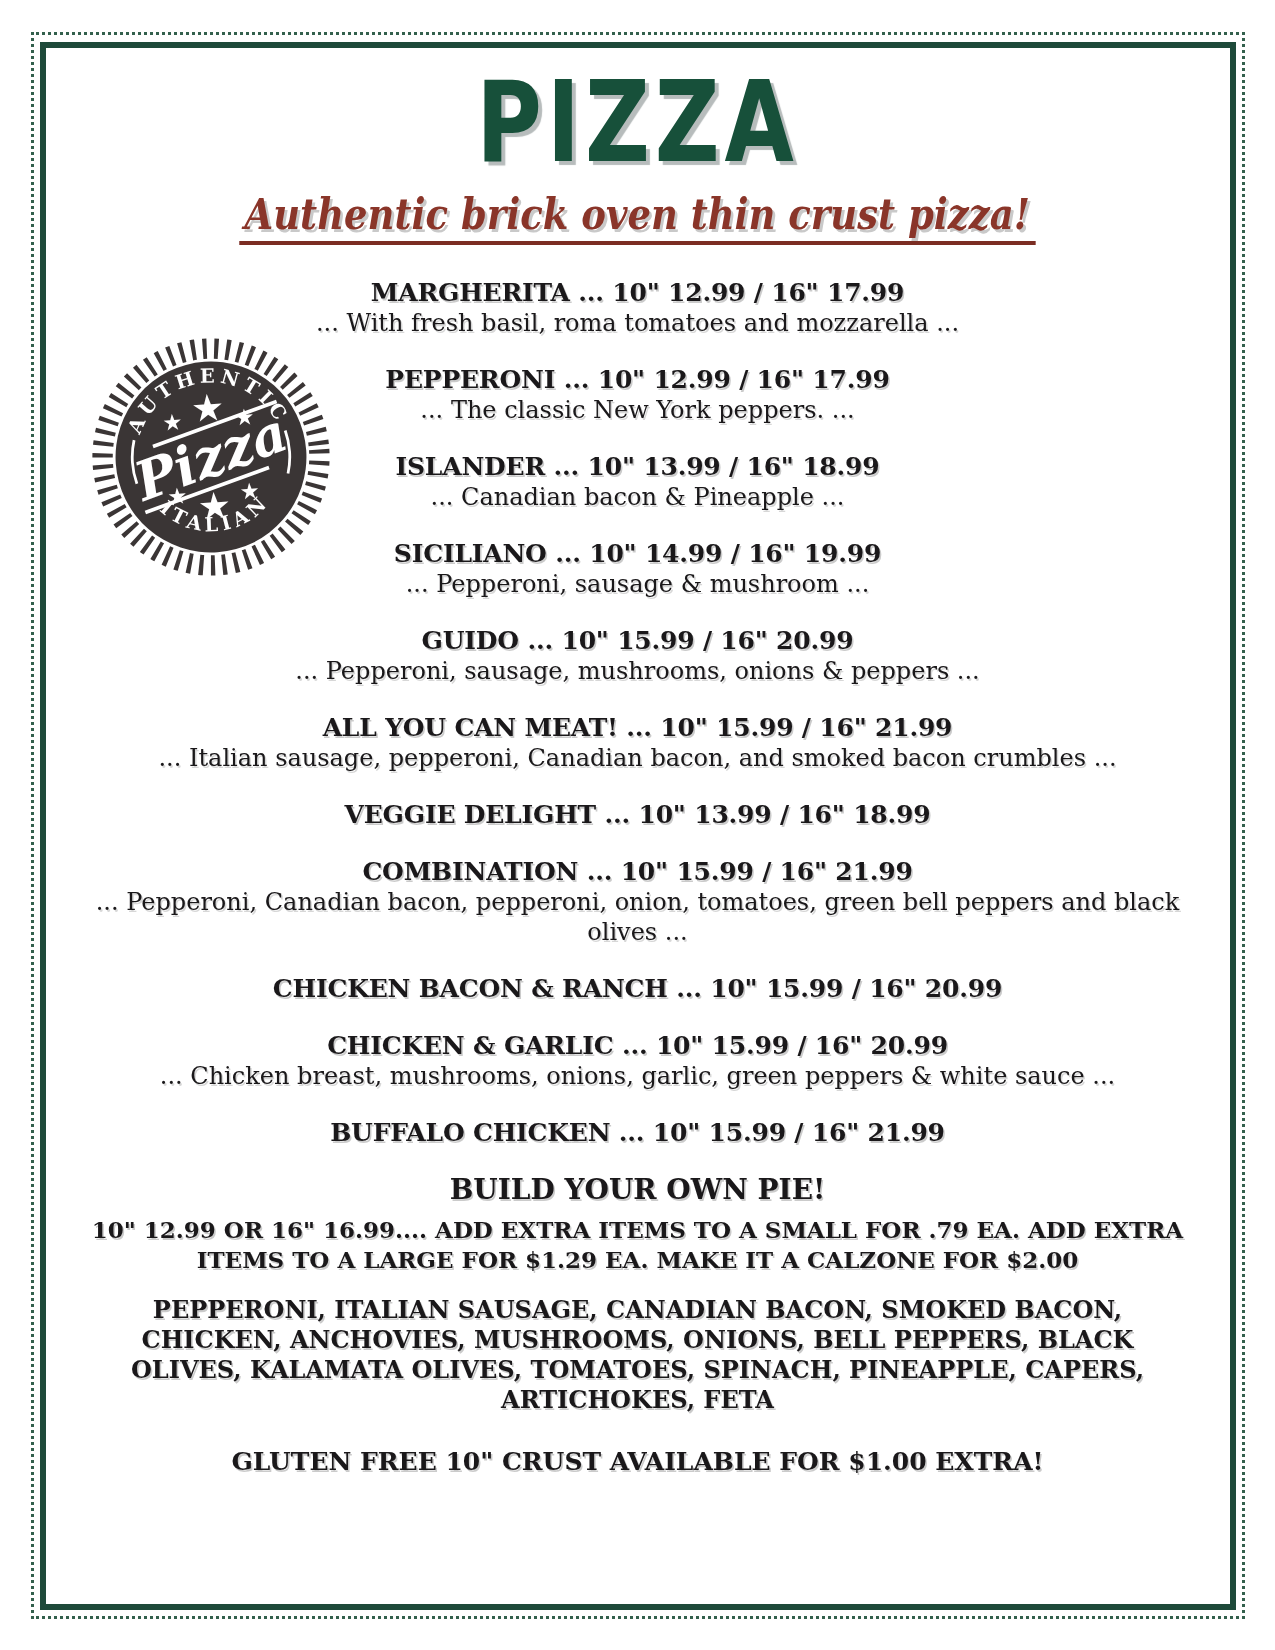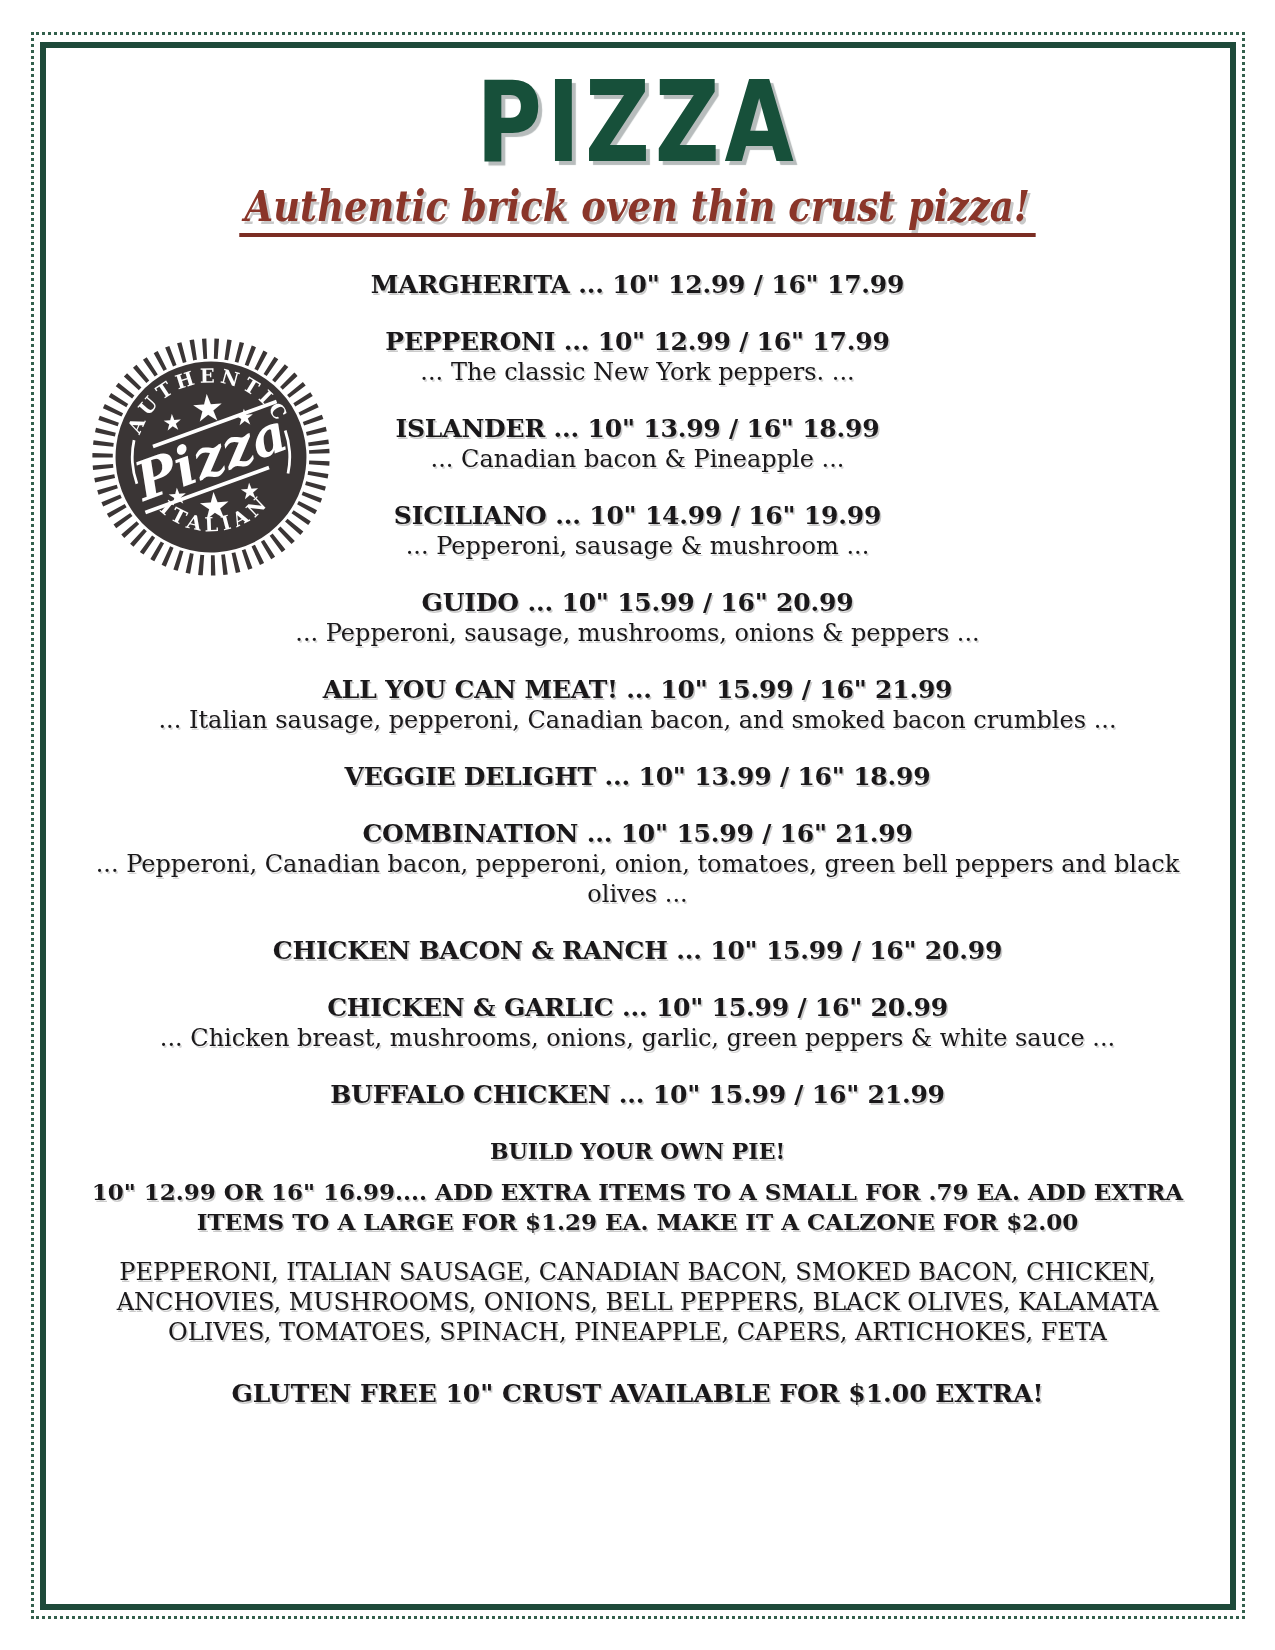--- a/index.html
+++ b/index.html
@@ -30,21 +30,21 @@
     font-family:"DejaVu Sans", sans-serif;
     font-weight:bold;
     font-size:112px;
     line-height:1.0;
     letter-spacing:6px;
     color:#17503a;
     text-shadow:5px 4px 1px #b7bcbc;
     transform:scaleX(0.80);
   }
   .page-subtitle {
-    margin-top:4px;
+    margin-top:12px;
     font-size:42px;
     font-style:italic;
     font-weight:bold;
     color:#8a3529;
   }
   .page-subtitle .underlined {
     display:inline-block;
     transform:scaleX(0.88);
     padding:0 6px 2px 6px;
     border-bottom:4px solid #7b2d23;
@@ -61,33 +61,33 @@
     text-shadow:1.5px 1.5px 0 rgba(140,140,140,0.45);
   }
   .menu-item-desc {
     font-size:24px;
     line-height:30px;
     text-shadow:1.5px 1.5px 0 rgba(140,140,140,0.35);
   }
   
   .build-heading {
     margin-top:14px;
-    font-weight:bold; font-size:22px; line-height:31px;
+    font-weight:bold; font-size:28px; line-height:31px;
     text-shadow:1.5px 1.5px 0 rgba(140,140,140,0.45);
   }
   .build-details {
     margin:10px auto 0 auto;
     max-width:1100px;
     font-weight:bold; font-size:23px; line-height:30px;
     text-shadow:1.5px 1.5px 0 rgba(140,140,140,0.45);
   }
   .toppings {
     margin:20px auto 0 auto;
     max-width:1060px;
-    font-weight:normal; font-size:24px; line-height:30px;
+    font-weight:bold; font-size:24px; line-height:30px;
     text-shadow:1.5px 1.5px 0 rgba(140,140,140,0.45);
   }
   .gluten-note {
     margin-top:32px;
     font-weight:bold; font-size:25px; line-height:30px;
     text-shadow:1.5px 1.5px 0 rgba(140,140,140,0.45);
   }
   
   .stamp {
     position:absolute;
@@ -144,20 +144,21 @@
 
   <h1 class="page-title">PIZZA</h1>
 
   <div class="page-subtitle">
     <span class="underlined">Authentic brick oven thin crust pizza!</span>
   </div>
 
   <div class="menu">
   <div class="menu-item">
     <div class="menu-item-header">MARGHERITA ... 10" 12.99 / 16" 17.99</div>
+    <div class="menu-item-desc">... With fresh basil, roma tomatoes and mozzarella ...</div>
   </div>
 
   <div class="menu-item">
     <div class="menu-item-header">PEPPERONI ... 10" 12.99 / 16" 17.99</div>
     <div class="menu-item-desc">... The classic New York peppers. ...</div>
   </div>
 
   <div class="menu-item">
     <div class="menu-item-header">ISLANDER ... 10" 13.99 / 16" 18.99</div>
     <div class="menu-item-desc">... Canadian bacon &amp; Pineapple ...</div>

